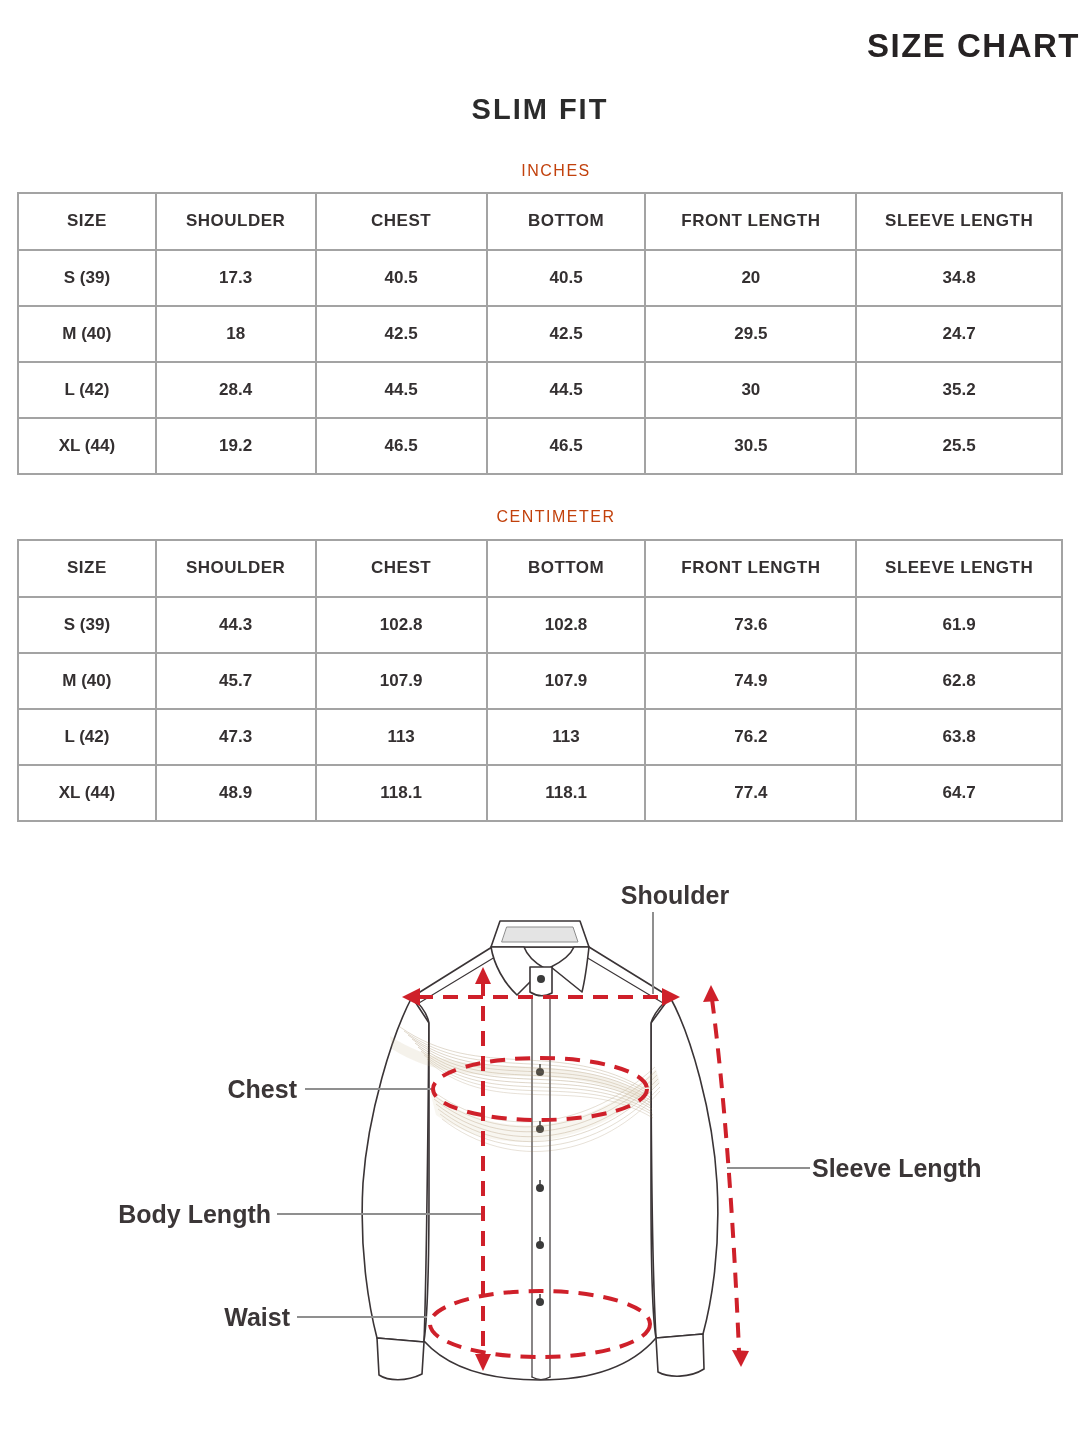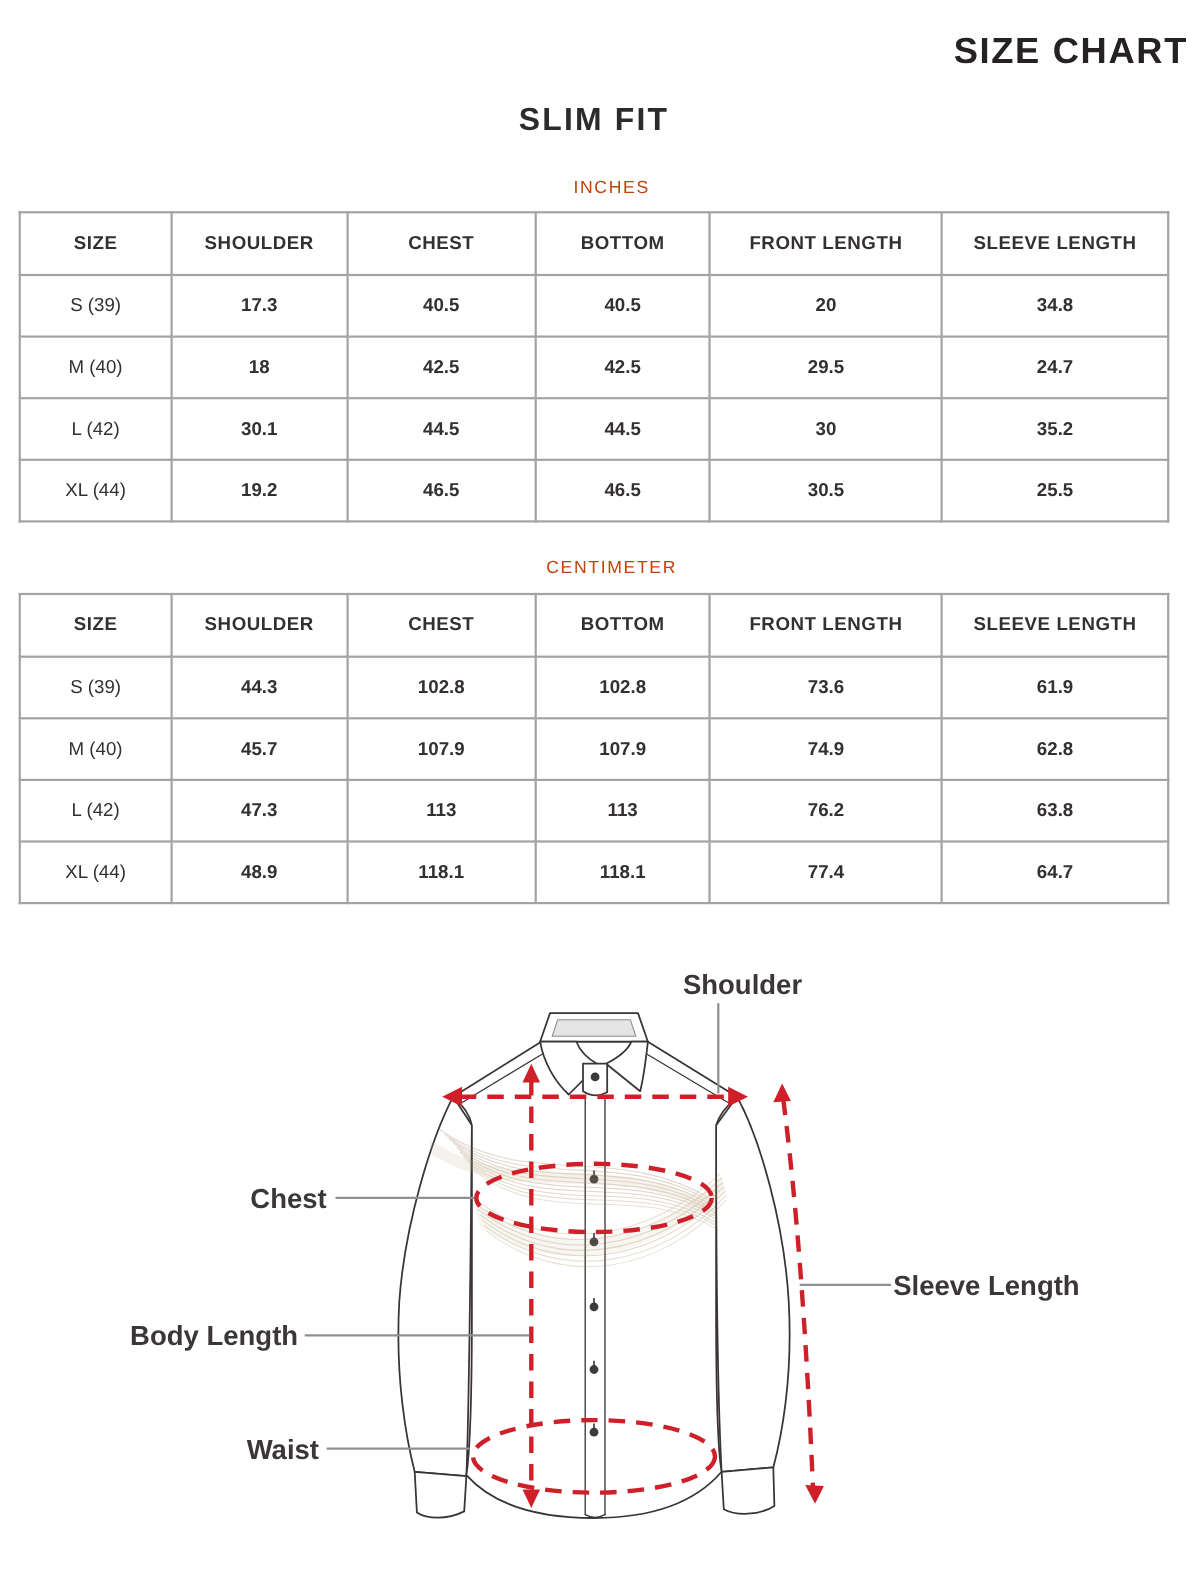--- a/index.html
+++ b/index.html
@@ -13,21 +13,21 @@
               letter-spacing:1.5px;color:#c2410c;line-height:1.15;padding-left:32px;}
   .tbl-caption.second{margin-top:33px;}
   table.size-table{width:1046px;margin:11px auto 0 auto;border-collapse:collapse;
               table-layout:fixed;}
   table.size-table.second{margin-top:13px;}
   table.size-table th, table.size-table td{
       border:2px solid #a3a3a3;text-align:center;vertical-align:middle;
       font-size:17px;color:#343031;padding:0;}
   table.size-table th{height:55px;font-weight:700;letter-spacing:0.5px;}
   table.size-table td{height:54px;font-weight:700;}
-  table.size-table td.size-col{font-weight:400;}
+  table.size-table td.size-col{font-weight:700;}
   .diagram-wrap{margin:29px 0 0 0;width:1080px;height:580px;}
   svg text.diag-label{font-family:"Liberation Sans", sans-serif;font-weight:700;
       font-size:25px;fill:#3b3637;}
 </style>
 </head>
 <body>
 
 <h1 class="page-title">SIZE CHART</h1>
 <h2 class="page-subtitle">SLIM FIT</h2>
 
@@ -63,21 +63,21 @@
       <tr>
         <td class="size-col">M (40)</td>
         <td>18</td>
         <td>42.5</td>
         <td>42.5</td>
         <td>29.5</td>
         <td>24.7</td>
       </tr>
       <tr>
         <td class="size-col">L (42)</td>
-        <td>30.1</td>
+        <td>28.4</td>
         <td>44.5</td>
         <td>44.5</td>
         <td>30</td>
         <td>35.2</td>
       </tr>
       <tr>
         <td class="size-col">XL (44)</td>
         <td>19.2</td>
         <td>46.5</td>
         <td>46.5</td>

